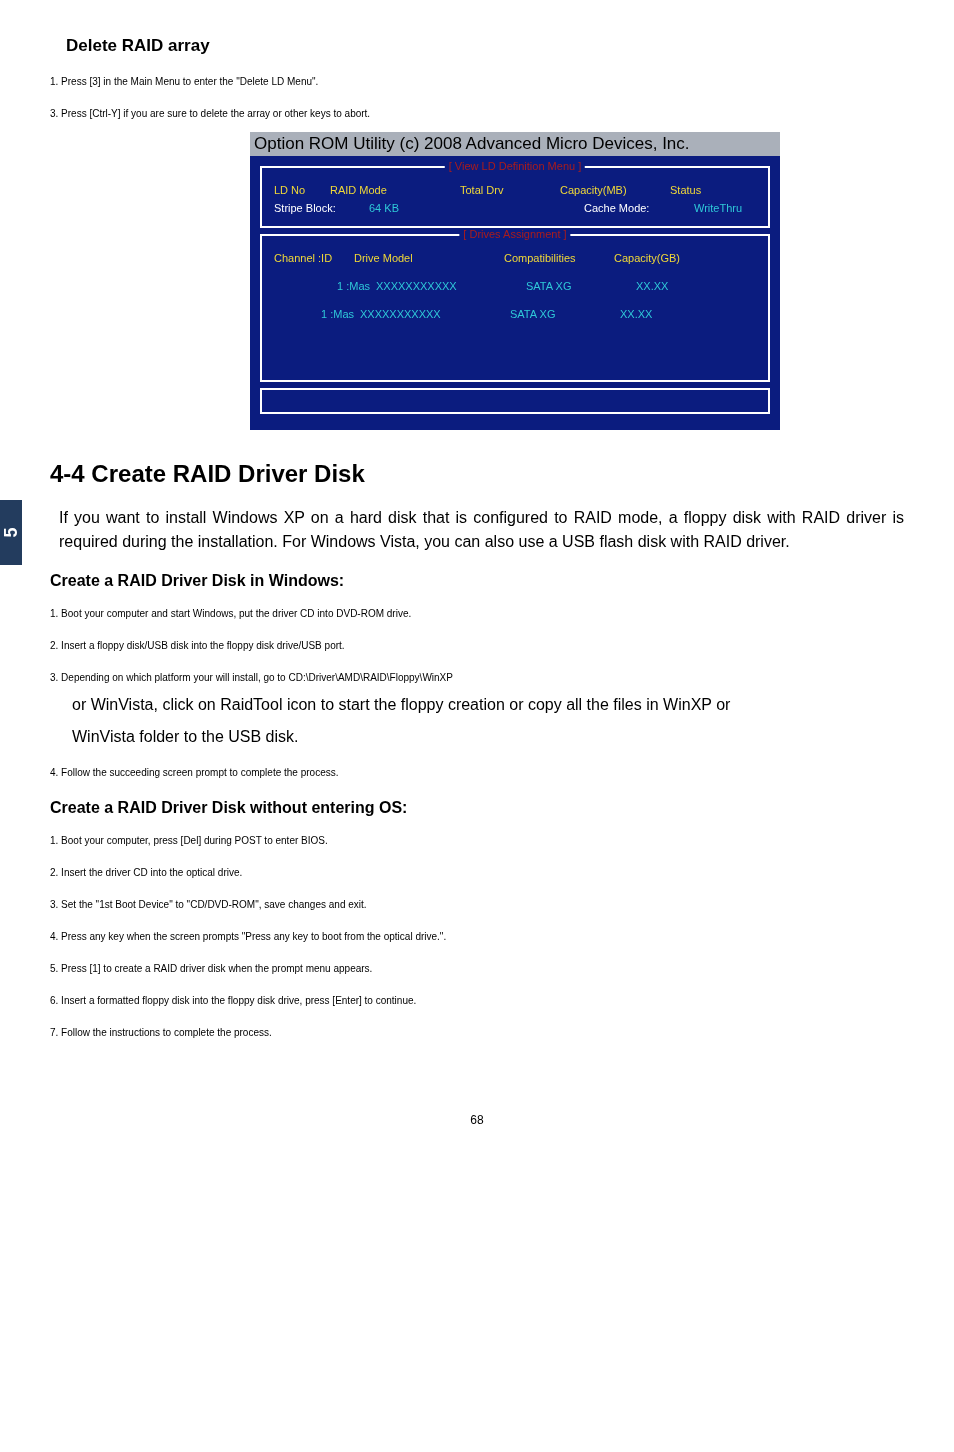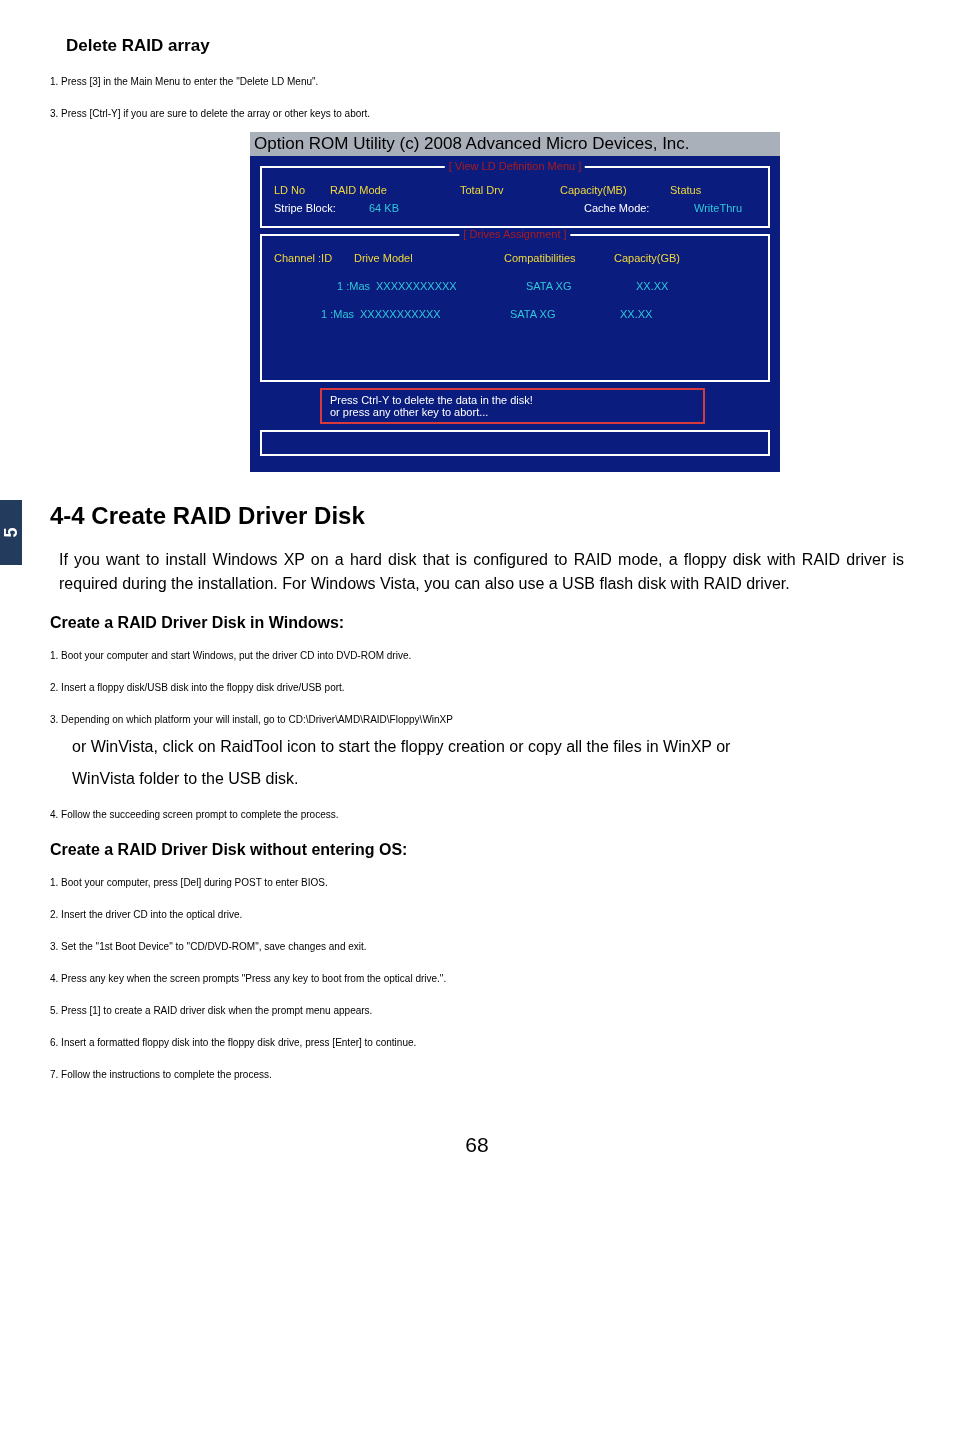--- a/index.html
+++ b/index.html
@@ -105,22 +105,22 @@
   .col-capgb { width: 90px; }
   .alert-box {
     border: 2px double #d73a3a;
     padding: 4px 8px;
     color: #fff;
     margin: 0 0 6px 60px;
     width: 365px;
   }
   .page-num {
     text-align: center;
-    font-size: 21px;
-    margin-top: 50px;
+    font-size: 12px;
+    margin-top: 72px;
   }
   .subhead {
     font-size: 16px;
     font-weight: bold;
     margin: 18px 0 4px 0;
   }
   .justify { text-align: justify; }
 </style>
 </head>
 <body>
@@ -171,24 +171,20 @@
           <span class="val-cyan col-capgb">XX.XX</span>
         </div>
         <div class="bios-row" style="margin:0">
           <span class="val-cyan" style="width:80px;text-align:right;padding-right:6px">1 :Mas</span>
           <span class="val-cyan col-drvmodel">XXXXXXXXXXX</span>
           <span class="val-cyan col-compat">SATA  XG</span>
           <span class="val-cyan col-capgb">XX.XX</span>
         </div>
       </div>
 
-      <div class="alert-box">
-        <div>Press Ctrl-Y to delete the data in the disk!</div>
-        <div>or press any other key to abort...</div>
-      </div>
 
       <div class="bios-panel" style="height:14px;padding:4px"></div>
     </div>
   </div>
 
   <h2 class="section-heading">4-4 Create RAID Driver Disk</h2>
 
   <p class="para justify">If you want to install Windows XP on a hard disk that is configured to RAID mode, a floppy disk with RAID driver is required during the installation. For Windows Vista, you can also use a USB flash disk with RAID driver.</p>
 
   <p class="subhead">Create a RAID Driver Disk in Windows:</p>

